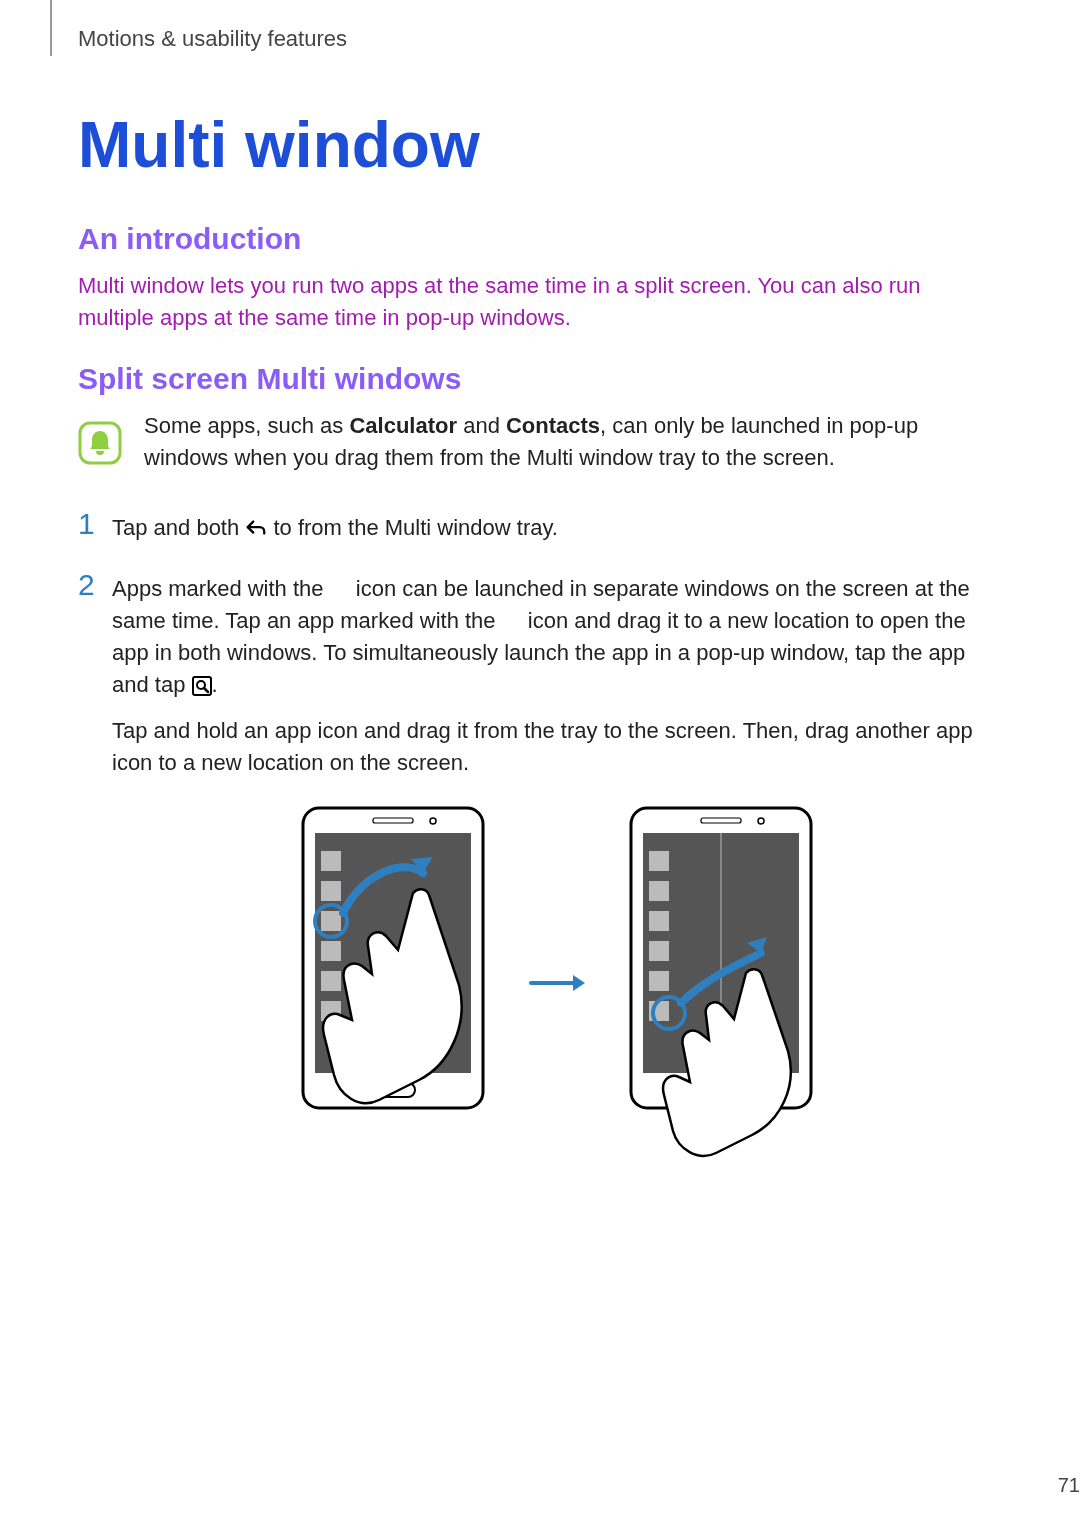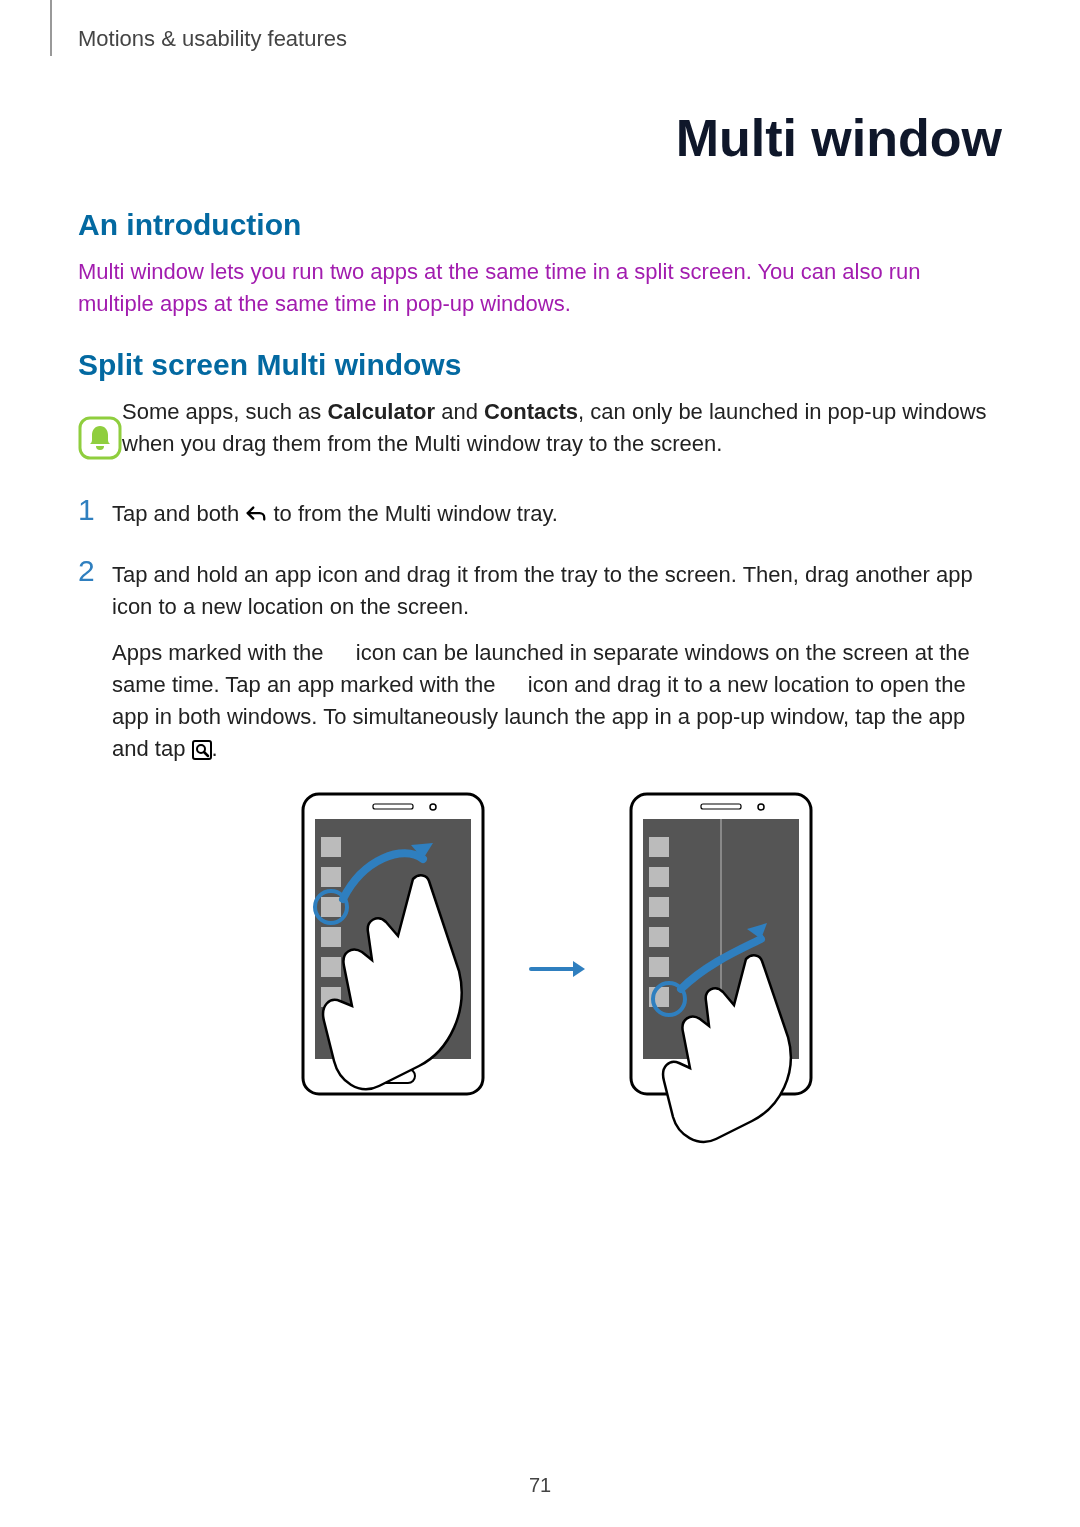--- a/index.html
+++ b/index.html
@@ -23,41 +23,41 @@
   .content {
     padding: 22px 78px 0 78px;
   }
   .breadcrumb {
     font-size: 22px;
     color: #444;
     margin-bottom: 56px;
     margin-top: 4px;
   }
   h1.title {
-    color: #0f172a;
-    font-size: 52px;
+    color: #1d4ed8;
+    font-size: 64px;
     font-weight: 700;
     margin: 0 0 40px 0;
-    text-align: right;
   }
   h2.subhead {
-    color: #0369a1;
+    color: #8b5cf6;
     font-size: 30px;
     font-weight: 700;
     margin: 0 0 14px 0;
   }
   p.body {
     font-size: 22px;
     line-height: 1.45;
     margin: 0 0 28px 0;
     color: #a21caf;
   }
   .note-row {
     display: flex;
-    align-items: flex-end;
+    align-items: center;
+    gap: 22px;
     margin-bottom: 34px;
   }
   .note-icon {
     width: 44px;
     height: 44px;
     flex-shrink: 0;
     margin-top: 2px;
   }
   .note-text {
     font-size: 22px;
@@ -117,21 +117,21 @@
     display: flex;
     align-items: center;
     justify-content: center;
     width: 60px;
   }
   .page-num {
     position: absolute;
     bottom: 30px;
     left: 0;
     right: 0;
-    text-align: center;
+    text-align: right;
     font-size: 20px;
     color: #444;
   }
 </style>
 </head>
 <body>
 
 <div class="vline"></div>
 
 <div class="content">
@@ -170,35 +170,35 @@
             <path d="M3 9 H16 a5 5 0 0 1 5 5 v2" fill="none" stroke="#000" stroke-width="2.5" stroke-linecap="round"></path>
           </svg>
         </span>
         <span> to from the Multi window tray.</span>
       </div>
     </li>
 
     <li>
       <div class="step-num">2</div>
       <div class="step-body">
-        <div class="para">Tap and hold an app icon and drag it from the tray to the screen. Then, drag another app icon to a new location on the screen.</div>
         <div class="para">
           <span>Apps marked with the </span>
           <span style="display:inline-block;width:20px;"></span>
           <span> icon can be launched in separate windows on the screen at the same time. Tap an app marked with the </span>
           <span style="display:inline-block;width:20px;"></span>
           <span> icon and drag it to a new location to open the app in both windows. To simultaneously launch the app in a pop-up window, tap the app and tap </span>
           <span class="inline-icon small">
             <svg viewBox="0 0 20 20" width="20" height="20">
               <rect x="1" y="1" width="18" height="18" rx="2" fill="none" stroke="#000" stroke-width="2"></rect>
               <circle cx="9" cy="9" r="4" fill="none" stroke="#000" stroke-width="2"></circle>
               <line x1="12" y1="12" x2="16" y2="16" stroke="#000" stroke-width="2.5" stroke-linecap="round"></line>
             </svg>
           </span><span>.</span>
         </div>
+        <div class="para">Tap and hold an app icon and drag it from the tray to the screen. Then, drag another app icon to a new location on the screen.</div>
 
         <div class="figure-row">
 
           <div class="phone-wrap">
             <svg viewBox="0 0 220 360" width="220" height="360">
 
               <rect x="20" y="5" width="180" height="300" rx="16" fill="#fff" stroke="#000" stroke-width="3"></rect>
               <circle cx="150" cy="18" r="3" fill="none" stroke="#000" stroke-width="1.5"></circle>
               <rect x="90" y="15" width="40" height="5" rx="2" fill="none" stroke="#000" stroke-width="1.2"></rect>
 

